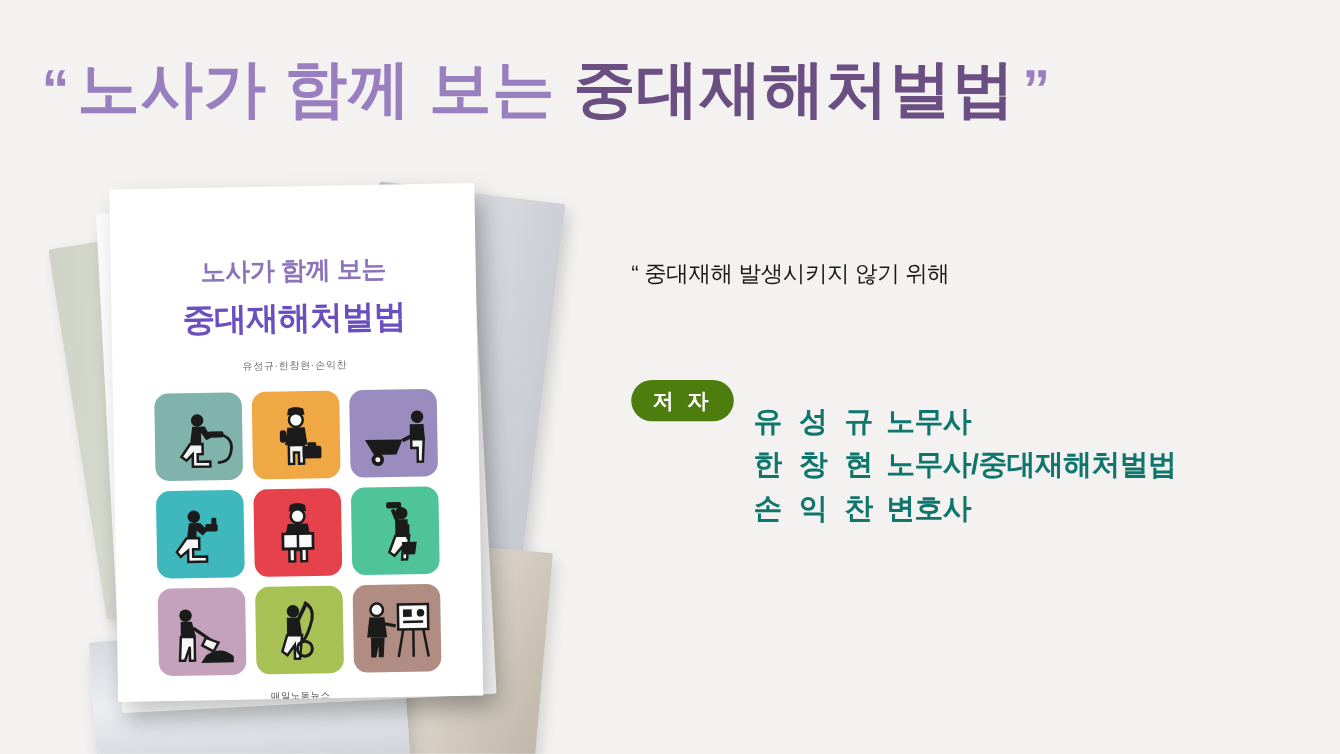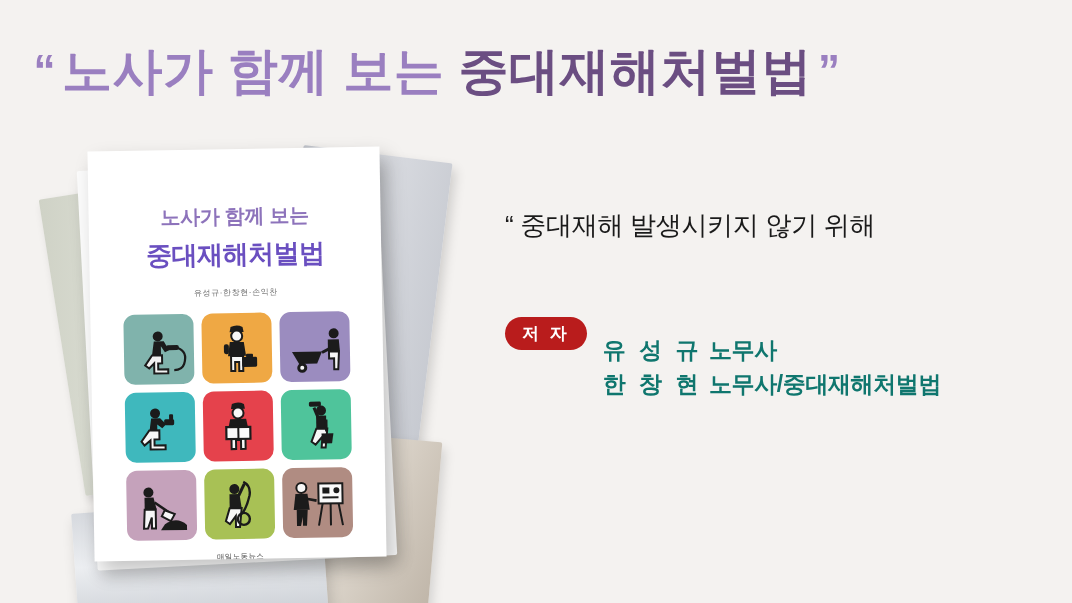--- a/index.html
+++ b/index.html
@@ -157,21 +157,21 @@
 
   
   #right-panel {
     position: absolute;
     left: 505px;
     top: 205px;
     width: 555px;
   }
   #pull-quote {
     color: #1a1a1a;
-    font-size: 26px;
+    font-size: 18px;
     font-weight: 500;
     line-height: 1.58;
     letter-spacing: -0.3px;
   }
   .quote-l2 { padding-left: 42px; }
 
   #author-block {
     margin-top: 68px;
     display: flex;
     align-items: flex-start;
@@ -339,23 +339,26 @@
     <div class="cover-publisher">매일노동뉴스</div>
   </div>
 </div>
 
 <div id="right-panel">
   <div id="pull-quote">
     <div>“ 중대재해 발생시키지 않기 위해</div>
   </div>
 
   <div id="author-block">
-    <div id="author-badge" style="background: #b91c1c;">저 자</div>
+    <div id="author-badge" style="background: #4d7c0f;">저 자</div>
     <div class="author-lines">
       <div>
         <span class="author-name">유 성 규</span><span class="author-role">노무사</span>
       </div>
       <div>
         <span class="author-name">한 창 현</span><span class="author-role">노무사/중대재해처벌법</span>
       </div>
+      <div>
+        <span class="author-name">손 익 찬</span><span class="author-role">변호사</span>
+      </div>
     </div>
   </div>
 </div>
 
 </body></html>

